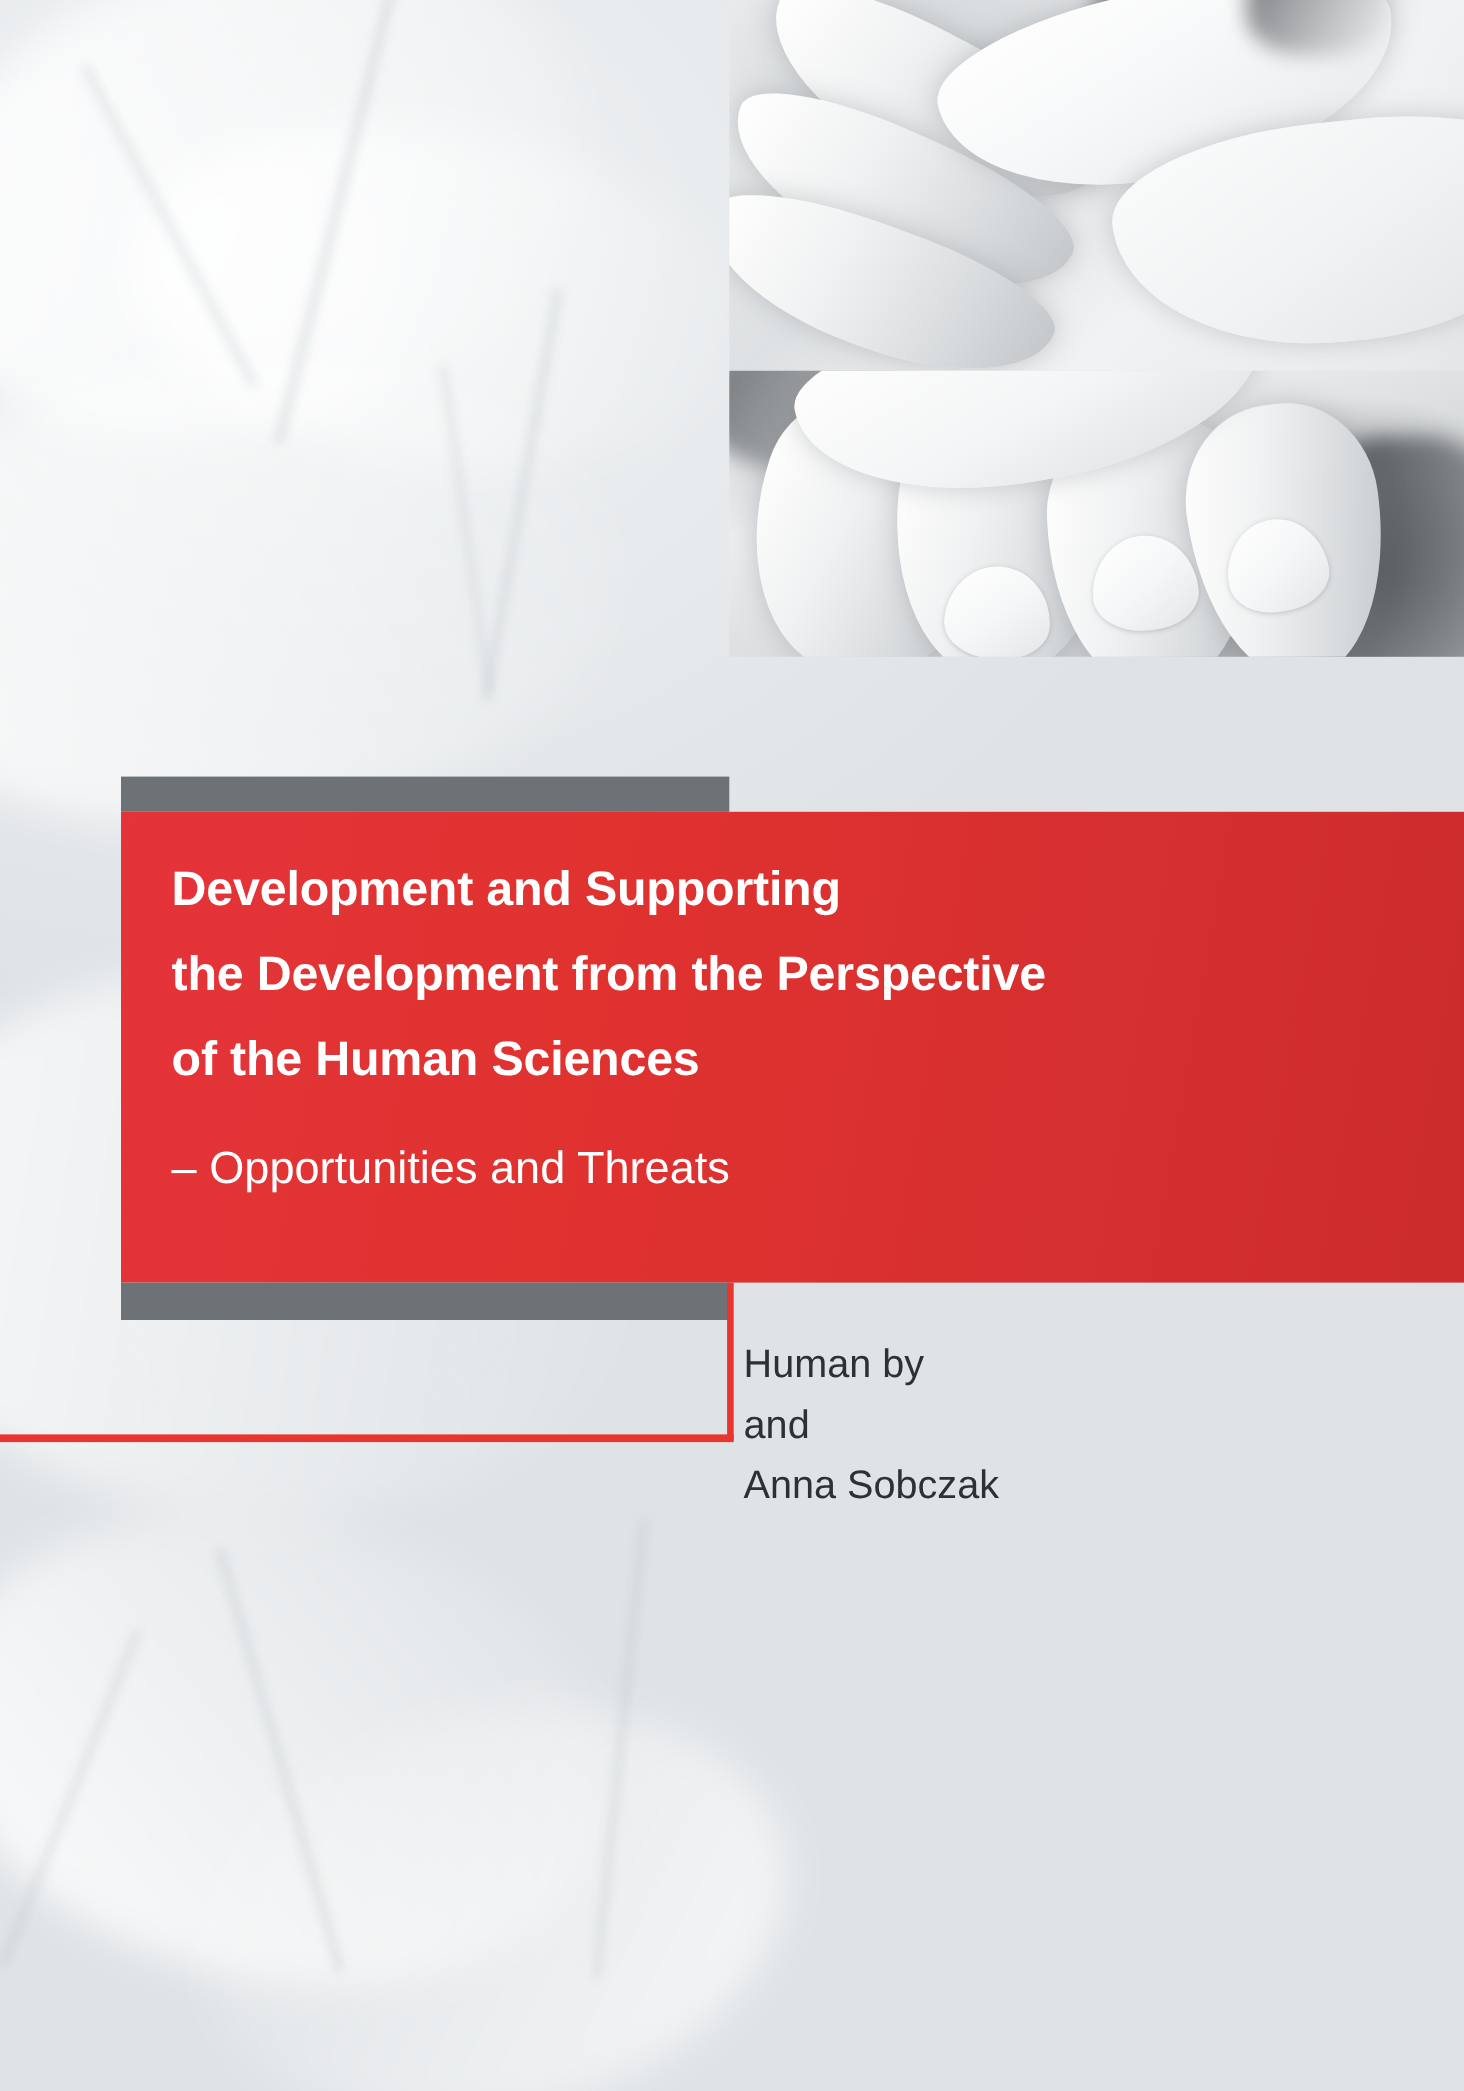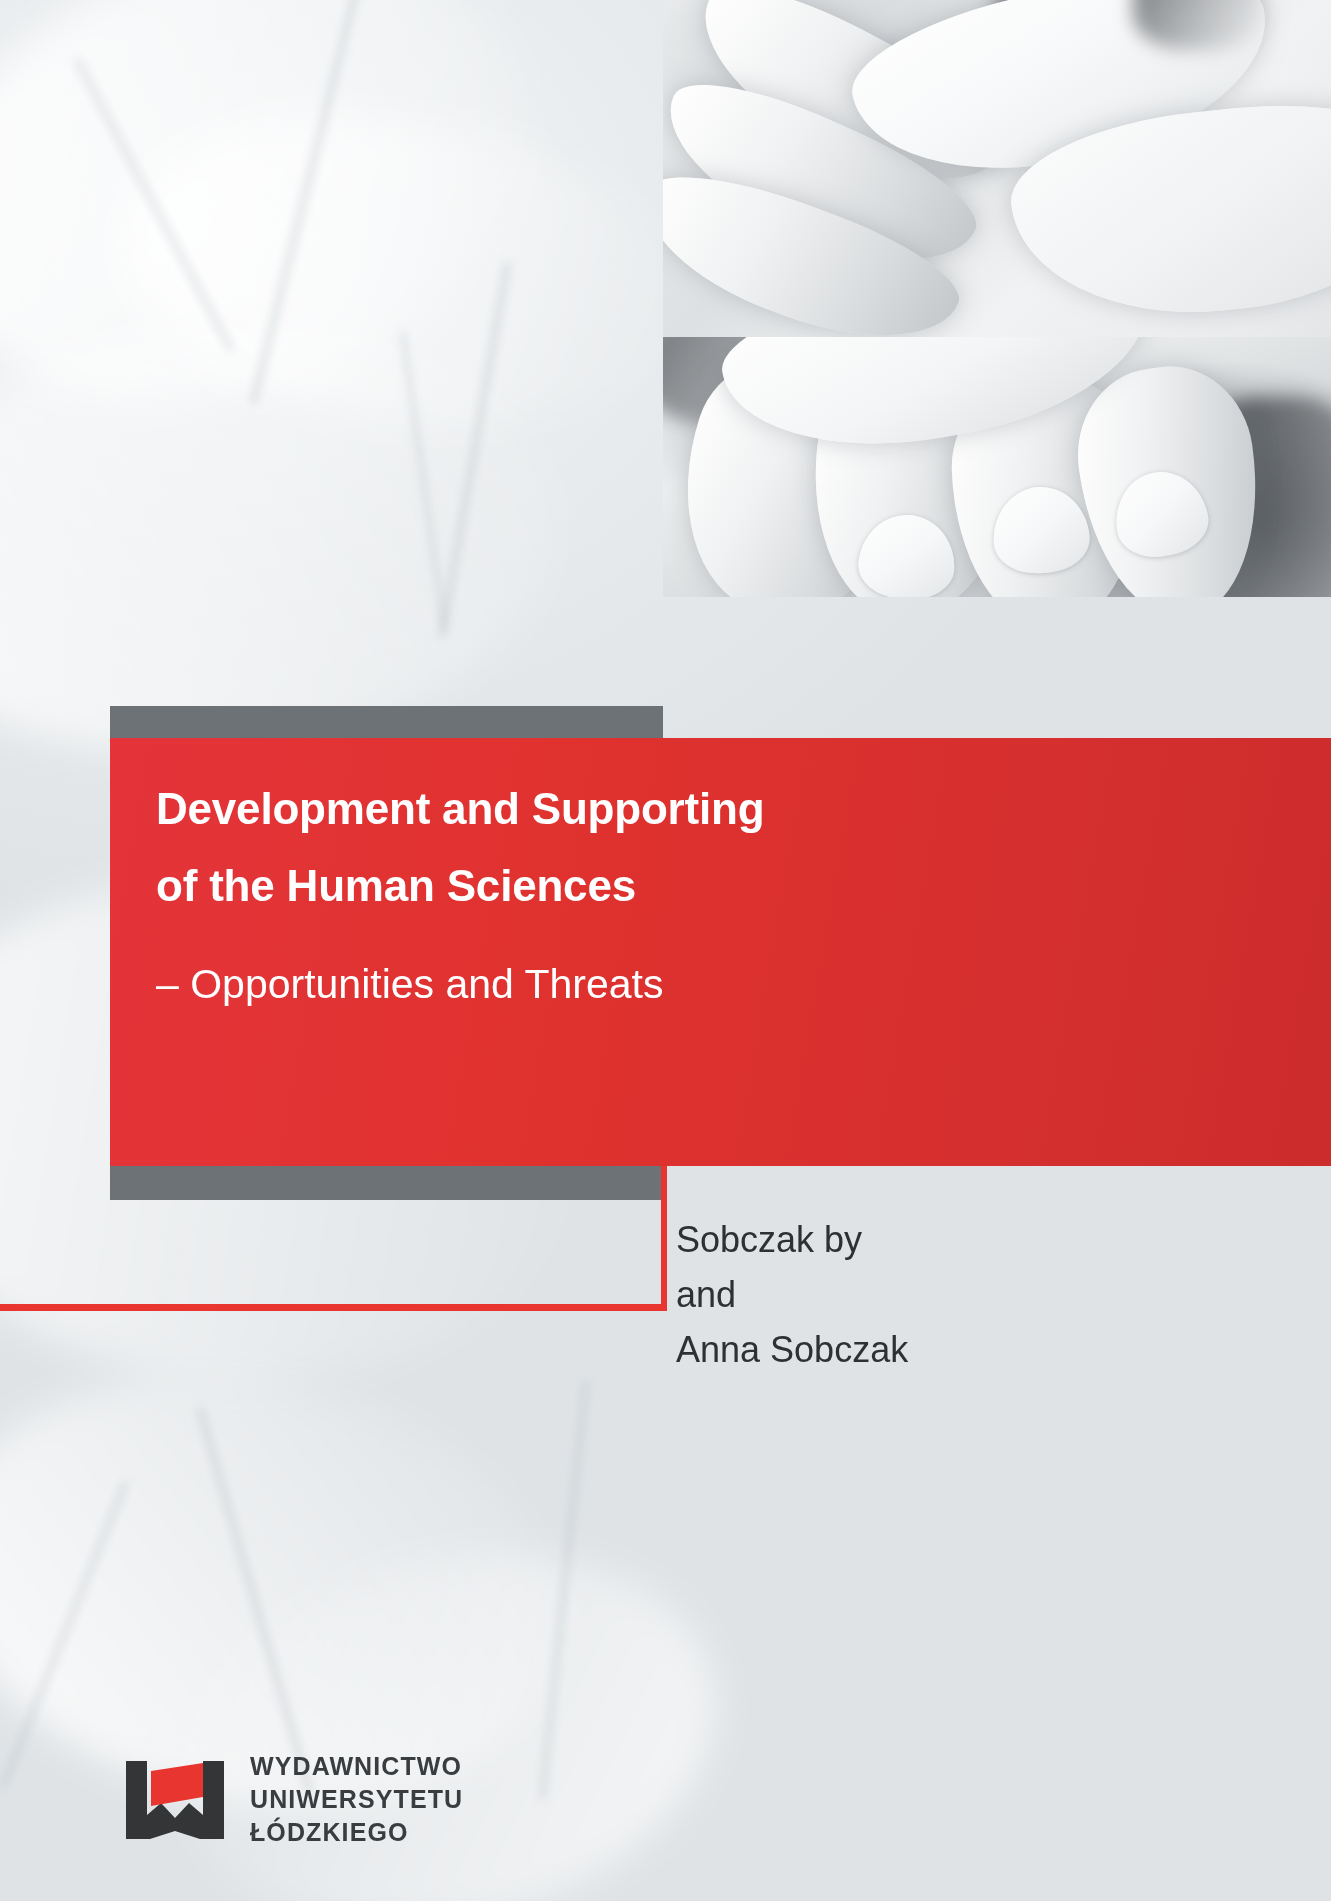--- a/index.html
+++ b/index.html
@@ -196,37 +196,25 @@
   </div>
 
   <div class="bar-top"></div>
   <div class="red-block"></div>
   <div class="bar-bottom"></div>
   <div class="red-vline"></div>
   <div class="red-hline"></div>
 
   <div class="title-wrap">
     <div class="title-line">Development and Supporting</div>
+    <div class="title-line">the Development from the Perspective</div>
     <div class="title-line">of the Human Sciences</div>
     <div class="subtitle-line">– Opportunities and Threats</div>
   </div>
 
   <div class="editors">
-    <div>Sobczak by</div>
+    <div>Human by</div>
     <div>and</div>
     <div>Anna Sobczak</div>
   </div>
 
-  <div class="logo">
-    <span class="logo-mark">
-      <svg width="98" height="78" viewBox="0 0 98 78" xmlns="http://www.w3.org/2000/svg">
-        <path d="M0 0 L21 0 L21 54 L35 42 L49 57 L63 42 L77 54 L77 0 L98 0 L98 78 L74 78 L49 70 L24 78 L0 78 Z" fill="#333536"></path>
-        <path d="M25 10 L77 2 L77 36 L25 45 Z" fill="#e8352f"></path>
-      </svg>
-    </span>
-    <span class="logo-text">
-      <div>WYDAWNICTWO</div>
-      <div>UNIWERSYTETU</div>
-      <div>ŁÓDZKIEGO</div>
-    </span>
-  </div>
 
 </div>
 
 </body></html>

